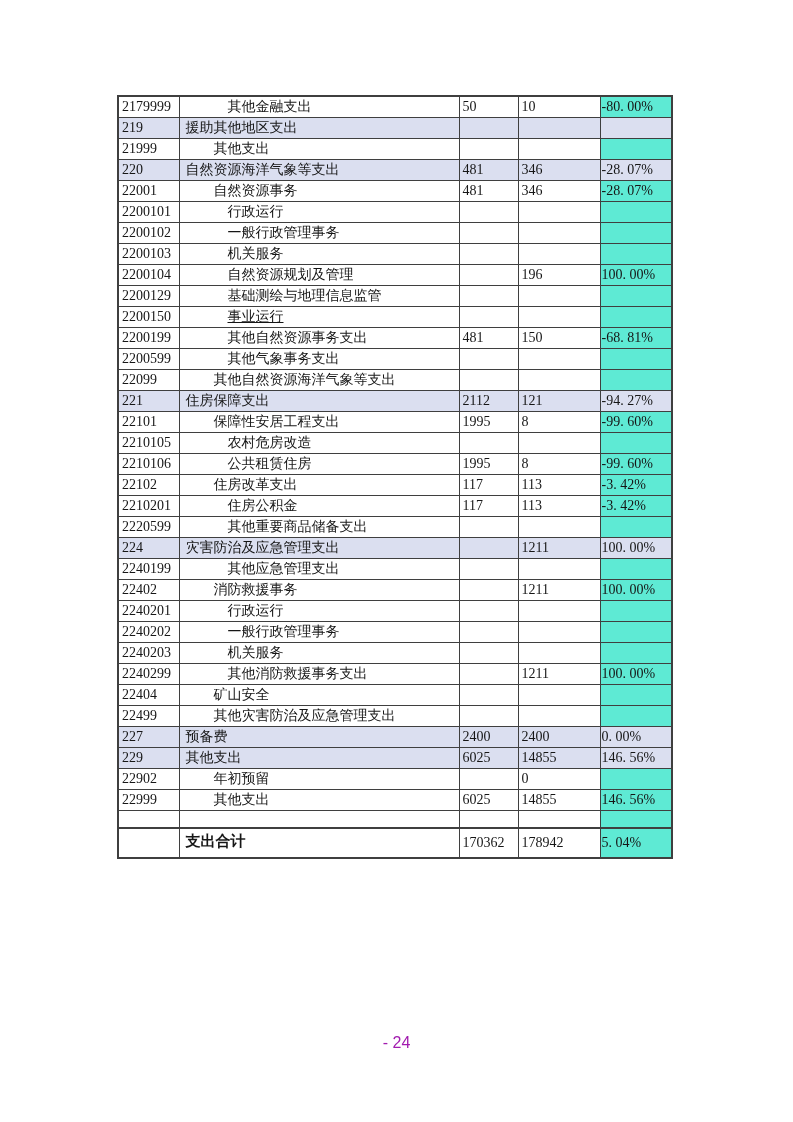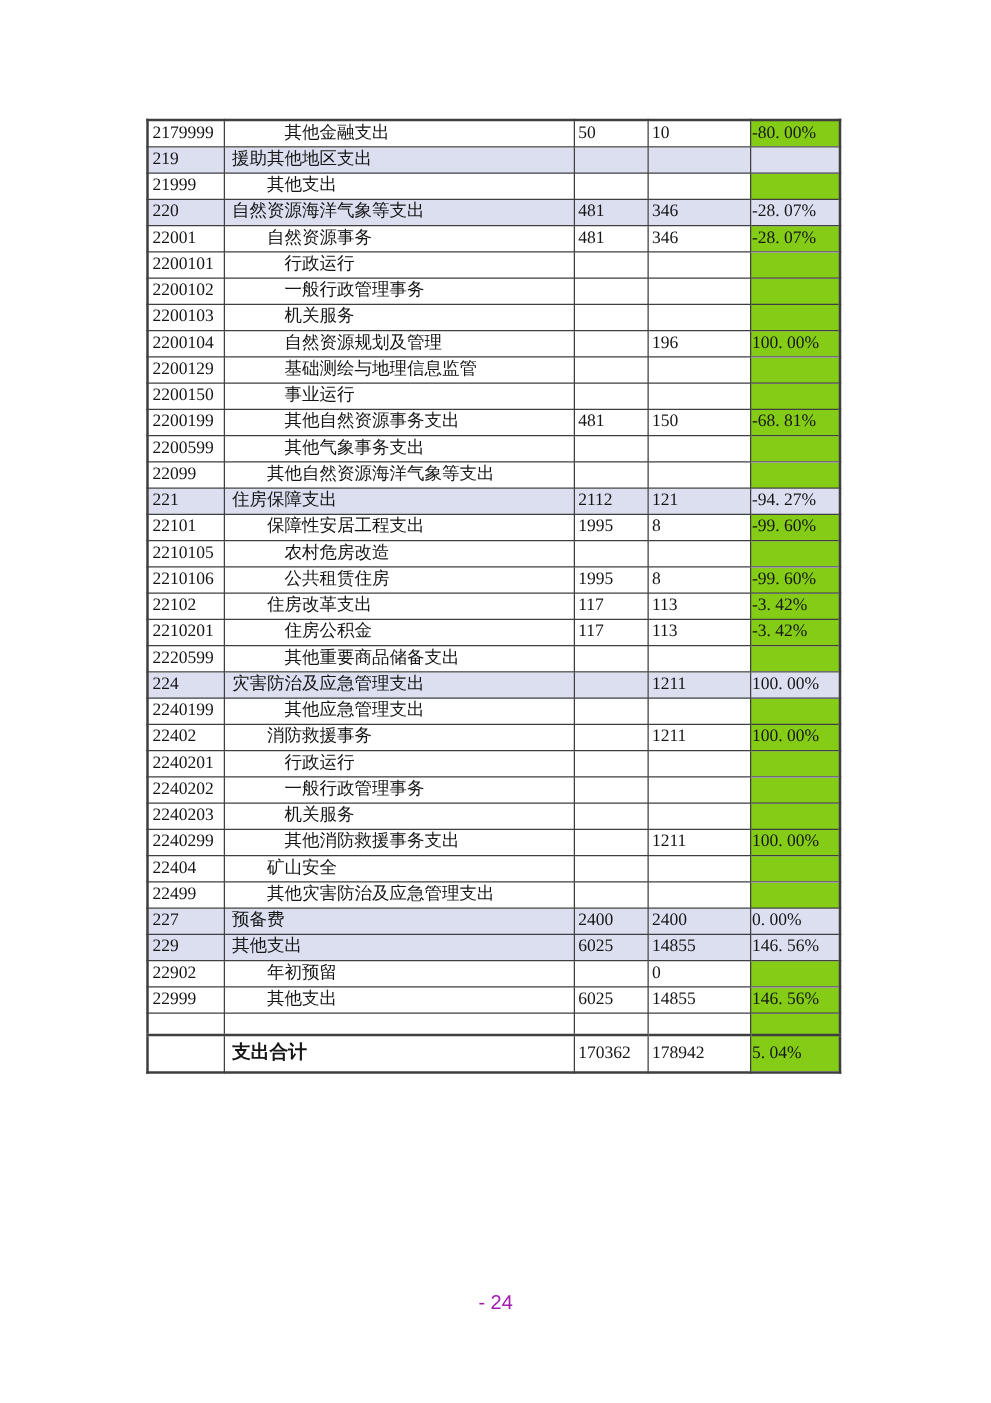--- a/index.html
+++ b/index.html
@@ -35,21 +35,21 @@
     height: 20px;
     font-size: 14px;
     line-height: 20px;
     padding: 0 1px 0 3px;
     white-space: nowrap;
     overflow: hidden;
     vertical-align: middle;
     background: #ffffff;
   }
   table.budget td.pct {
-    background: #84cc16;
+    background: #5eead4;
     padding-left: 1px;
   }
   table.budget tr.section td {
     background: #dbdff0;
   }
   table.budget tr.empty td {
     height: 16px;
   }
   table.budget tr.total td {
     height: 28px;
@@ -150,21 +150,21 @@
         </tr>
         <tr class="normal">
           <td class="code">2200129</td>
           <td class="name" style="padding-left: 48px;">基础测绘与地理信息监管</td>
           <td class="v1"></td>
           <td class="v2"></td>
           <td class="pct"></td>
         </tr>
         <tr class="normal">
           <td class="code">2200150</td>
-          <td class="name" style="padding-left: 48px;">事业运行</td>
+          <td class="name" style="padding-left: 48px; text-decoration: underline;">事业运行</td>
           <td class="v1"></td>
           <td class="v2"></td>
           <td class="pct"></td>
         </tr>
         <tr class="normal">
           <td class="code">2200199</td>
           <td class="name" style="padding-left: 48px;">其他自然资源事务支出</td>
           <td class="v1">481</td>
           <td class="v2">150</td>
           <td class="pct">-68. 81%</td>

